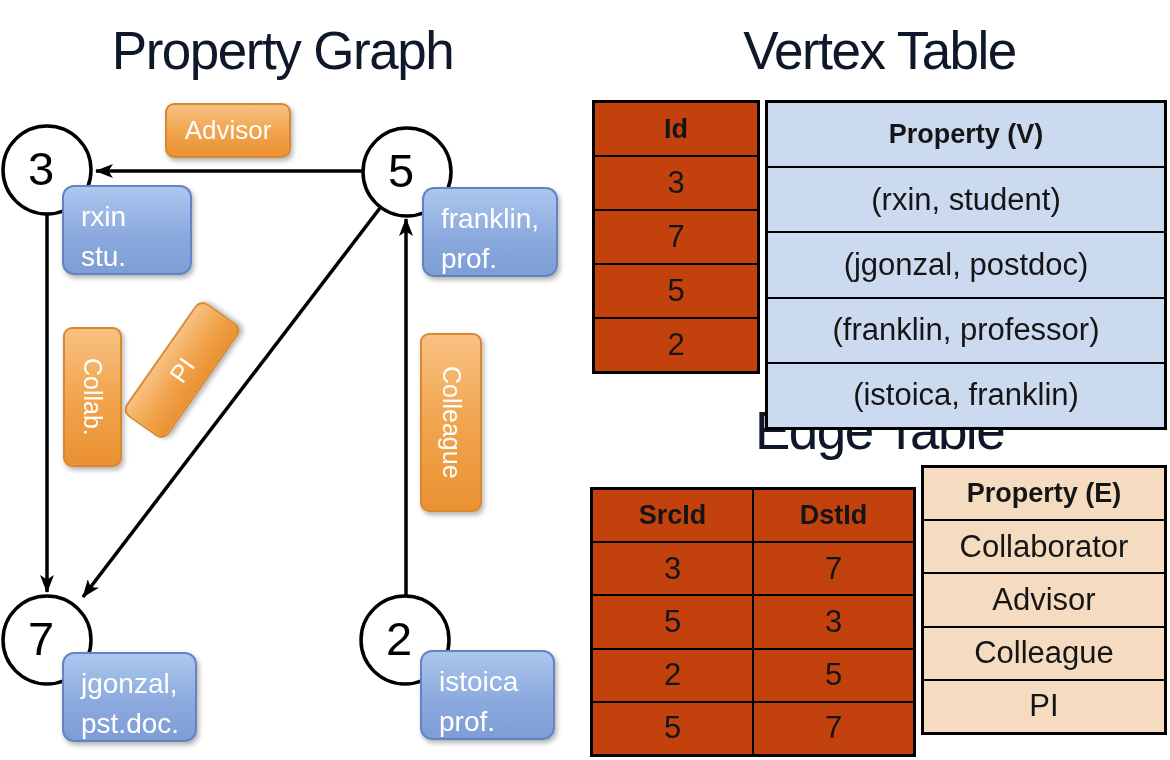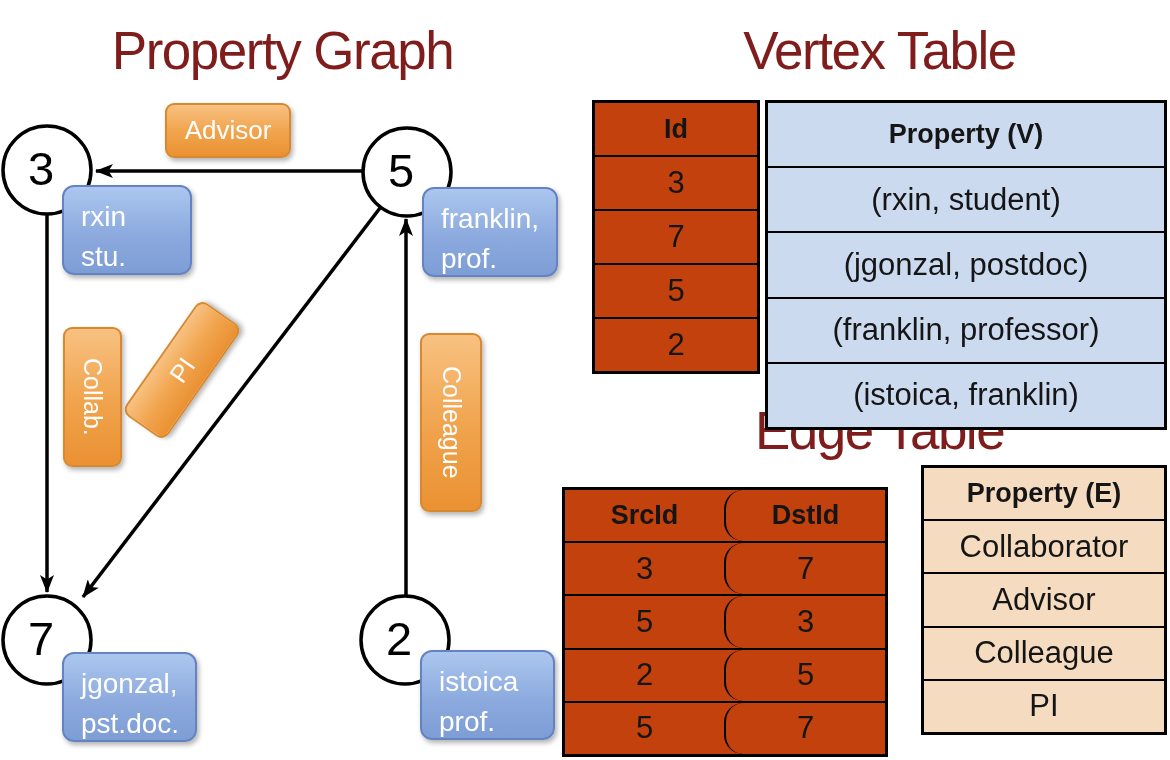--- a/index.html
+++ b/index.html
@@ -1,19 +1,19 @@
 <!DOCTYPE html>
 <html><head>
 <meta charset="utf-8">
 <style>
   html,body{margin:0;padding:0;background:#fff;}
   #stage{position:relative;width:1170px;height:760px;background:#fff;overflow:hidden;
          font-family:"Liberation Sans",sans-serif;color:#111;}
   .title{position:absolute;text-align:center;font-size:53px;font-weight:400;
-         letter-spacing:-1.5px;color:#7f1d1d;white-space:nowrap;}
+         letter-spacing:-1.5px;color:#0f172a;white-space:nowrap;}
   #graph-title{left:0;width:565px;top:20px;}
   #vertex-title{left:592px;width:575px;top:20px;}
   #edge-title{left:592px;width:575px;top:400px;}
 
   svg.graph-svg{position:absolute;left:0;top:0;z-index:1;}
 
   .node-num{position:absolute;z-index:1;width:60px;text-align:center;
             font-size:47px;font-weight:400;color:#000;}
 
   .obox{position:absolute;z-index:2;display:flex;align-items:center;justify-content:center;
@@ -30,21 +30,21 @@
 
   .tbox{position:absolute;display:flex;flex-direction:column;
         border:3px solid #000;box-sizing:border-box;background:#c2410c;}
   .trow{flex:1;display:flex;align-items:center;justify-content:center;
         border-top:2px solid #000;font-size:31px;color:#151515;}
   .trow:first-child{border-top:none;}
   .trow.hdr{font-size:27px;font-weight:700;}
   .vblue{background:#ccdaf0;}
   .vpeach{background:#f5dcc0;}
   .tcell{flex:1;height:100%;display:flex;align-items:center;justify-content:center;box-sizing:border-box;}
-  .tcell.c2{border-left:2px solid #000;border-radius:19px;}
+  .tcell.c2{border-left:2px solid #000;}
 </style>
 </head>
 <body>
 
 <div id="stage">
 
   <div class="title" id="graph-title">Property Graph</div>
   <div class="title" id="vertex-title">Vertex Table</div>
   <div class="title" id="edge-title">Edge Table</div>
 
@@ -100,21 +100,21 @@
   </div>
 
   <div class="tbox" style="left:765px;top:100px;width:402px;height:330px;">
     <div class="trow hdr vblue">Property (V)</div>
     <div class="trow vblue">(rxin, student)</div>
     <div class="trow vblue">(jgonzal, postdoc)</div>
     <div class="trow vblue">(franklin, professor)</div>
     <div class="trow vblue">(istoica, franklin)</div>
   </div>
 
-  <div class="tbox" style="left:562px;top:487px;width:326px;height:270px;">
+  <div class="tbox" style="left:590px;top:487px;width:326px;height:270px;">
     <div class="trow hdr">
       <div class="tcell">SrcId</div>
       <div class="tcell c2">DstId</div>
     </div>
     <div class="trow">
       <div class="tcell">3</div>
       <div class="tcell c2">7</div>
     </div>
     <div class="trow">
       <div class="tcell">5</div>

